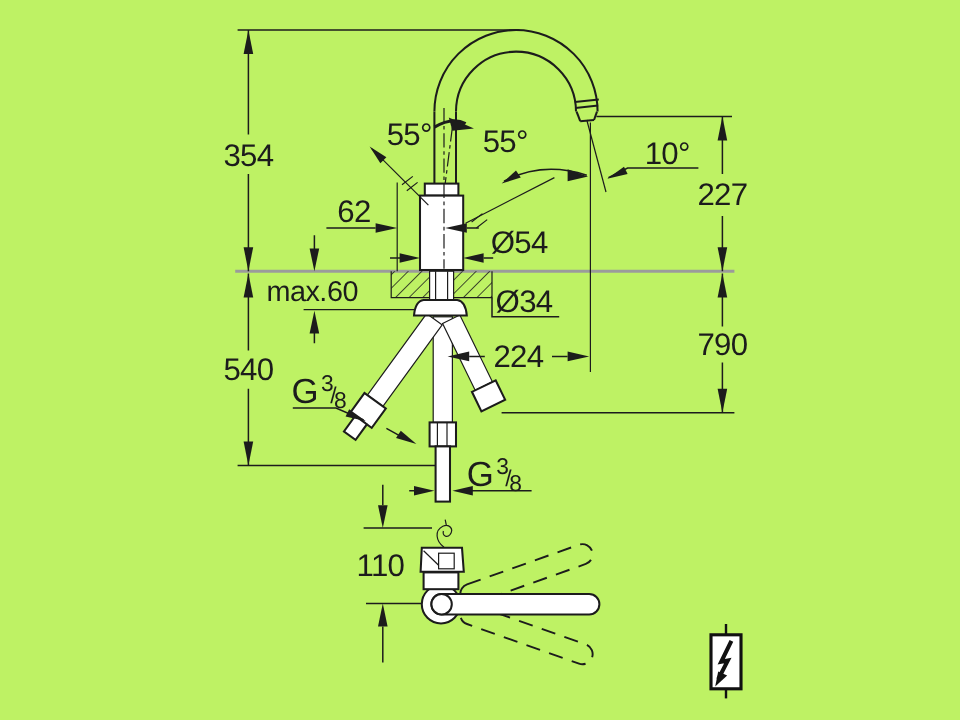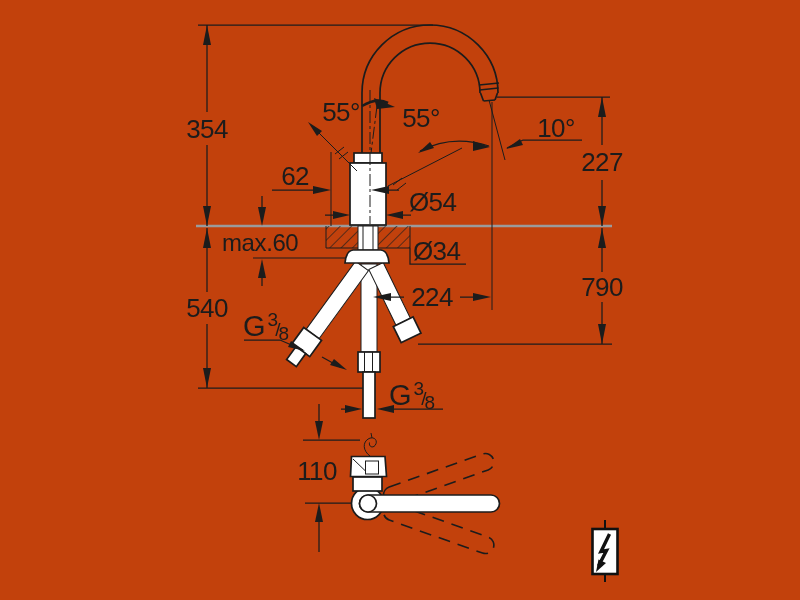--- a/index.html
+++ b/index.html
@@ -1,16 +1,16 @@
 <!DOCTYPE html>
 <html><head>
 <meta charset="utf-8">
 <style>
   html,body{margin:0;padding:0;background:#fff;}
-  .stage{position:relative;width:800px;height:600px;background:#c2410c;overflow:hidden;}
+  .stage{position:relative;width:800px;height:600px;background:#bef264;overflow:hidden;}
   svg{display:block;}
   text{font-family:"Liberation Sans","DejaVu Sans",sans-serif;fill:#1c1c1c;}
   .dim{font-size:26px;letter-spacing:-0.6px;}
   .small{font-size:24px;letter-spacing:-0.4px;}
   .g{font-size:29px;}
   .frac{font-size:19px;}
   .ln{stroke:#1c1c1c;stroke-width:1.25;fill:none;}
   .out{stroke:#1c1c1c;stroke-width:1.7;fill:none;}
   .outw{stroke:#1c1c1c;stroke-width:1.7;fill:#fff;}
   .thin{stroke:#1c1c1c;stroke-width:1;fill:none;}

